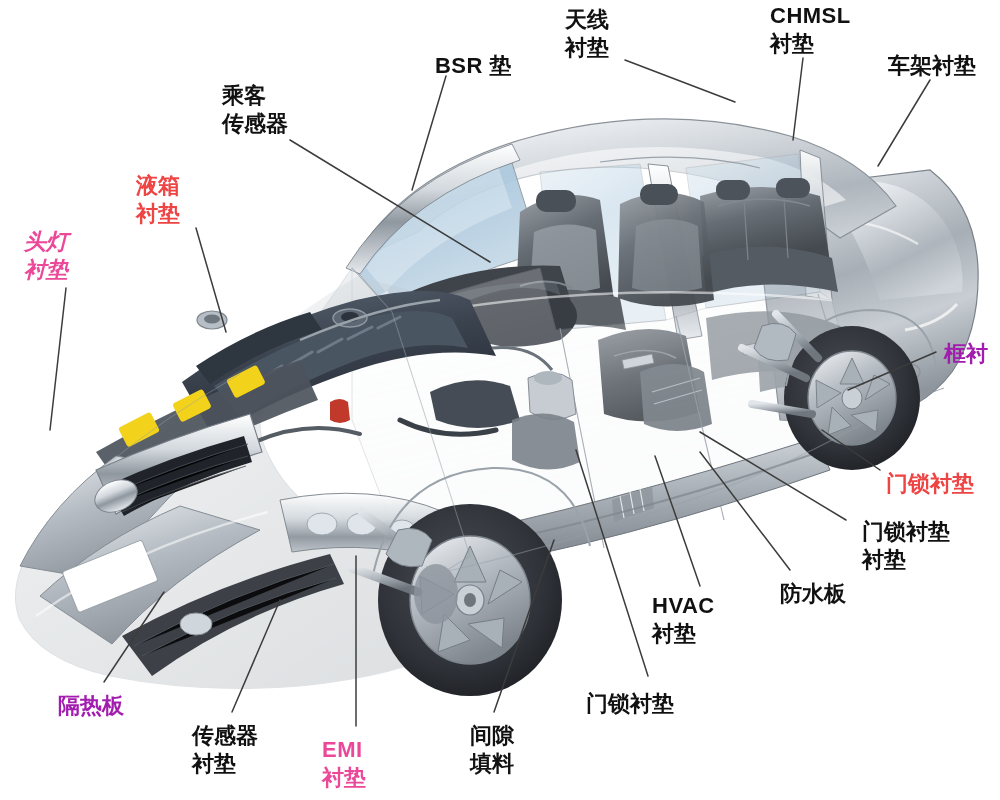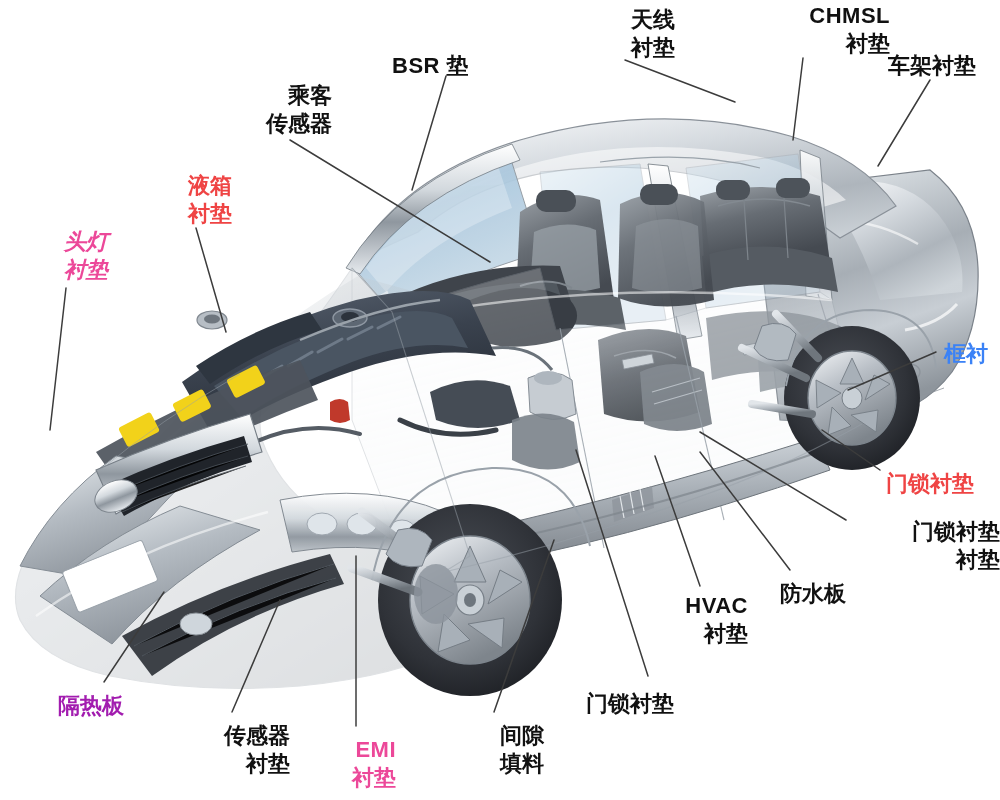--- a/index.html
+++ b/index.html
@@ -21,21 +21,21 @@
     position:absolute;
     color:#111111;
     font-size:22px;
     line-height:28px;
     white-space:pre;
     letter-spacing:0px;
     font-weight:600;
   }
   .label.cn{font-family:"DejaVu Sans","Liberation Sans",sans-serif;font-weight:700;}
   .label.mixed{font-weight:700;}
-  .label.ctr{text-align:right;}
+  .label.ctr{text-align:left;}
   .lat{font-family:"Liberation Sans",sans-serif;font-weight:700;letter-spacing:.5px;}
 </style>
 </head>
 <body>
 
 <div id="stage">
 
   <svg id="art" viewBox="0 0 1000 800">
     <defs>
       <linearGradient id="bodySide" x1="0" y1="0" x2="0.3" y2="1">
@@ -362,25 +362,25 @@
         <line x1="356" y1="726" x2="356" y2="556"></line>
         <line x1="232" y1="712" x2="280" y2="600"></line>
         <line x1="104" y1="682" x2="164" y2="592"></line>
       </g>
   </svg>
 
   <div id="label-layer">
       <div class="label cn ctr" style="left: 565px; top: 6px; width: 110px; color: rgb(17, 17, 17);"><div>天线</div><div>衬垫</div></div>
       <div class="label mixed ctr" style="left: 770px; top: 2px; width: 120px; color: rgb(17, 17, 17);"><div class="lat">CHMSL</div><div>衬垫</div></div>
       <div class="label cn" style="left: 888px; top: 52px; width: 112px; color: rgb(17, 17, 17);"><div>车架衬垫</div></div>
-      <div class="label mixed" style="left: 392px; top: 52px; width: 100px; color: rgb(17, 17, 17);"><div class="lat">BSR 垫</div></div>
+      <div class="label mixed" style="left: 412px; top: 52px; width: 100px; color: rgb(17, 17, 17); text-align: right;"><div class="lat">BSR 垫</div></div>
       <div class="label cn ctr" style="left: 222px; top: 82px; width: 110px; color: rgb(17, 17, 17);"><div>乘客</div><div>传感器</div></div>
       <div class="label cn ctr" style="left: 136px; top: 172px; width: 96px; color: #ef4444;"><div>液箱</div><div>衬垫</div></div>
       <div class="label cn ctr" style="left: 24px; top: 228px; width: 84px; color: #ec4899; font-style: italic;"><div>头灯</div><div>衬垫</div></div>
-      <div class="label cn" style="left: 944px; top: 340px; width: 56px; color: #3b82f6;"><div>框衬</div></div>
+      <div class="label cn" style="left: 944px; top: 340px; width: 56px; color: #a21caf;"><div>框衬</div></div>
       <div class="label cn" style="left: 886px; top: 470px; width: 114px; color: #ef4444;"><div>门锁衬垫</div></div>
       <div class="label cn ctr" style="left: 862px; top: 518px; width: 138px; color: rgb(17, 17, 17);"><div>门锁衬垫</div><div>衬垫</div></div>
       <div class="label cn" style="left: 780px; top: 580px; width: 90px; color: rgb(17, 17, 17);"><div>防水板</div></div>
       <div class="label mixed ctr" style="left: 652px; top: 592px; width: 96px; color: rgb(17, 17, 17);"><div class="lat">HVAC</div><div>衬垫</div></div>
       <div class="label cn" style="left: 586px; top: 690px; width: 140px; color: rgb(17, 17, 17);"><div>门锁衬垫</div></div>
       <div class="label cn ctr" style="left: 470px; top: 722px; width: 74px; color: rgb(17, 17, 17);"><div>间隙</div><div>填料</div></div>
       <div class="label mixed ctr" style="left: 322px; top: 736px; width: 74px; color: #ec4899;"><div class="lat">EMI</div><div>衬垫</div></div>
       <div class="label cn ctr" style="left: 192px; top: 722px; width: 98px; color: rgb(17, 17, 17);"><div>传感器</div><div>衬垫</div></div>
       <div class="label cn" style="left: 48px; top: 692px; width: 90px; color: #a21caf; padding-left: 10px;"><div>隔热板</div></div>
     </div>

